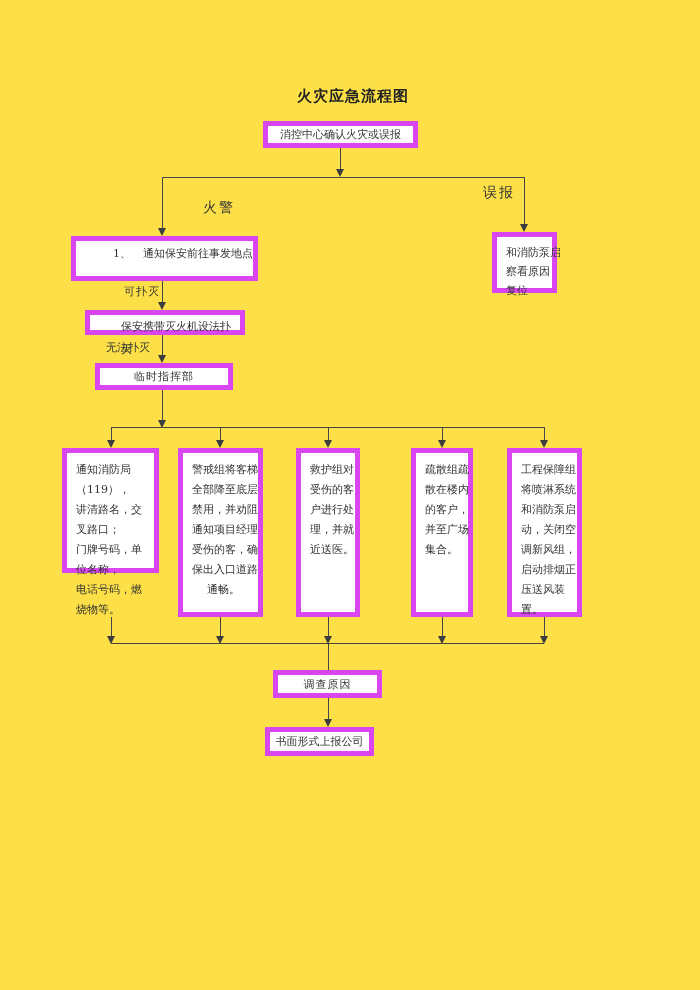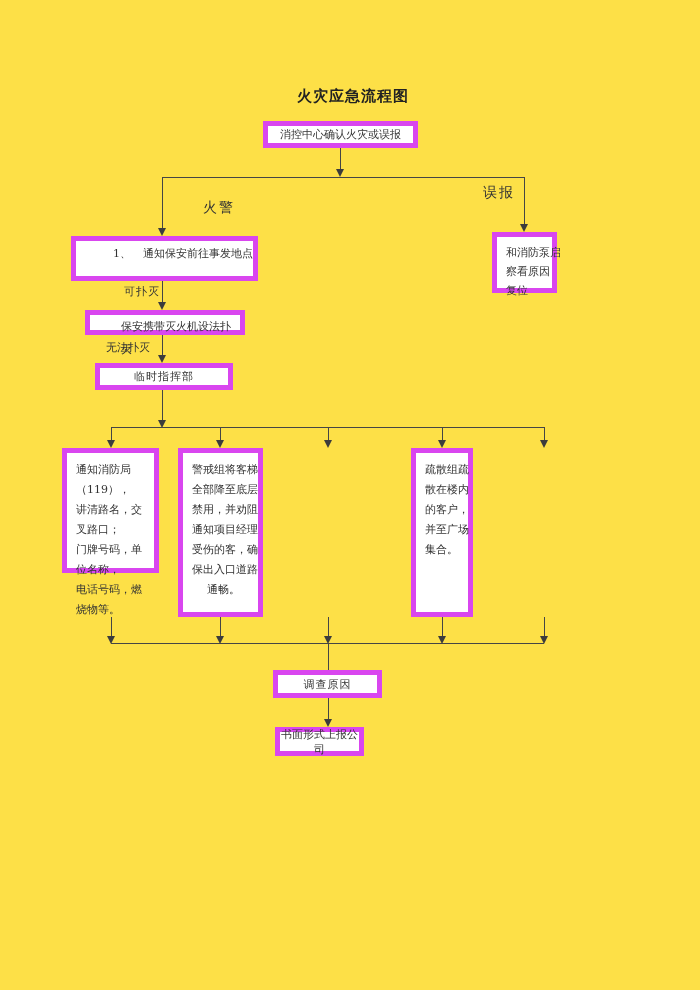--- a/index.html
+++ b/index.html
@@ -136,40 +136,57 @@
     </div>
   <div class="box teambox" style="left:178px;top:448px;width:85px;height:169px;text-align:center;">
       <div>警戒组将客梯</div>
       <div>全部降至底层</div>
       <div>禁用，并劝阻</div>
       <div>通知项目经理</div>
       <div>受伤的客，确</div>
       <div>保出入口道路</div>
       <div>通畅。</div>
     </div>
+  <div class="box teambox" style="left:296px;top:448px;width:64px;height:169px;">
+      <div>救护组对</div>
+      <div>受伤的客</div>
+      <div>户进行处</div>
+      <div>理，并就</div>
+      <div>近送医。</div>
+    </div>
   <div class="box teambox" style="left:411px;top:448px;width:62px;height:169px;">
       <div>疏散组疏</div>
       <div>散在楼内</div>
       <div>的客户，</div>
       <div>并至广场</div>
       <div>集合。</div>
+    </div>
+  <div class="box teambox" style="left:507px;top:448px;width:75px;height:169px;">
+      <div>工程保障组</div>
+      <div>将喷淋系统</div>
+      <div>和消防泵启</div>
+      <div>动，关闭空</div>
+      <div>调新风组，</div>
+      <div>启动排烟正</div>
+      <div>压送风装</div>
+      <div>置。</div>
     </div>
 
   <div class="vl" style="left:111px;top:617px;height:20px;"></div>
   <div class="ah" style="left:107px;top:636px;"></div>
   <div class="vl" style="left:220px;top:617px;height:20px;"></div>
   <div class="ah" style="left:216px;top:636px;"></div>
   <div class="vl" style="left:328px;top:617px;height:20px;"></div>
   <div class="ah" style="left:324px;top:636px;"></div>
   <div class="vl" style="left:442px;top:617px;height:20px;"></div>
   <div class="ah" style="left:438px;top:636px;"></div>
   <div class="vl" style="left:544px;top:617px;height:20px;"></div>
   <div class="ah" style="left:540px;top:636px;"></div>
   <div class="hl" style="left:111px;top:643px;width:433px;"></div>
 
   <div class="vl" style="left:328px;top:643px;height:27px;"></div>
   <div class="box center" style="left:273px;top:670px;width:109px;height:28px;letter-spacing:1px;">调查原因</div>
 
   <div class="vl" style="left:328px;top:698px;height:22px;"></div>
   <div class="ah" style="left:324px;top:719px;"></div>
-  <div class="box center" style="left:275px;top:727px;width:89px;height:29px;">书面形式上报公司</div>
+  <div class="box center" style="left:265px;top:727px;width:109px;height:29px;">书面形式上报公司</div>
 
 </div>
 
 </body></html>

